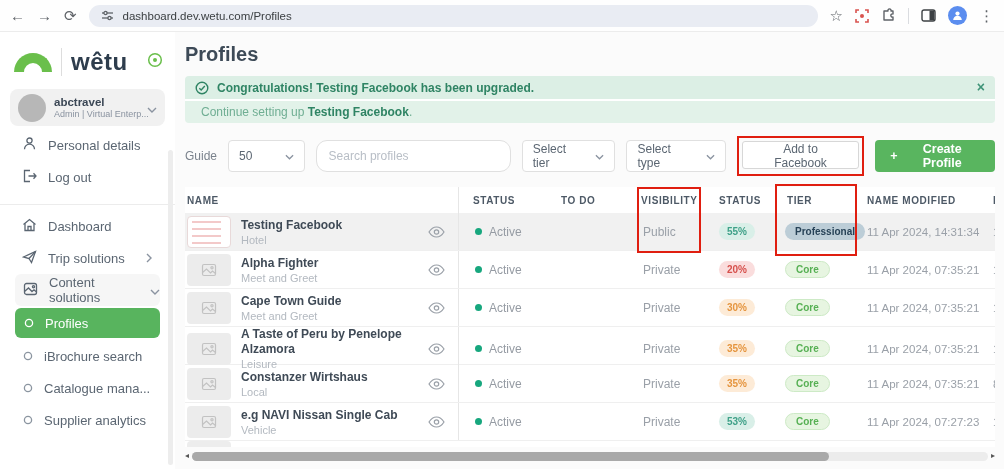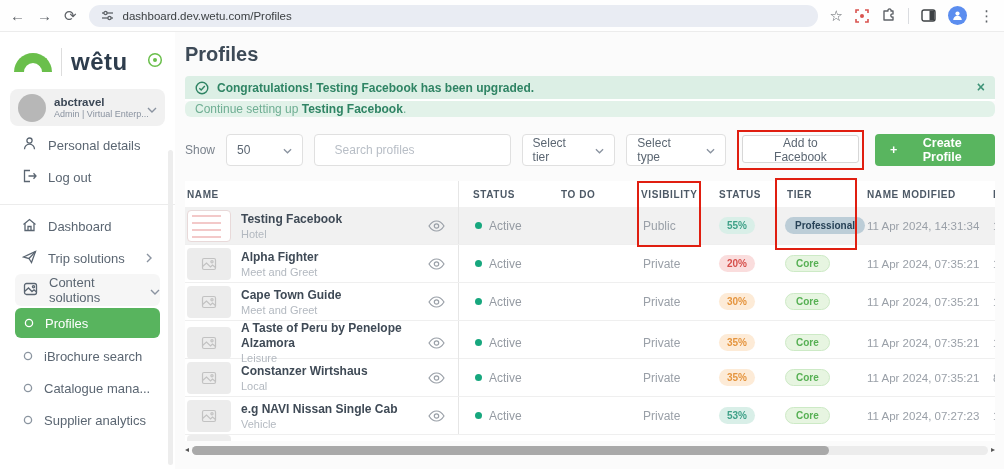--- a/index.html
+++ b/index.html
@@ -38,29 +38,29 @@
   .side-item.soft { background:#f6f6f6; border-radius:6px; margin:0 15px; padding-left:8px; }
   .sub-item { height:32px; display:flex; align-items:center; gap:11px; padding-left:23px; font-size:13px; color:#5b6672; cursor:pointer; }
   .sub-item.active { background:#58b45e; color:#fff; border-radius:6px; margin:2px 15px; padding-left:9px; height:30px; }
 
   
   .main { flex:1; background:#fbfbfb; padding:0 9px 0 10px; position:relative; }
   .page-title { margin-top:11px; font-size:20px; font-weight:600; color:#3d4a57; }
 
   .banner { margin-top:10px; border-radius:4px; overflow:hidden; position:relative; }
   .banner-l1 { background:#dcefe5; height:25px; display:flex; align-items:center; gap:8px; padding:0 10px; font-size:12px; font-weight:700; color:#2f8464; border-bottom:2px solid #fff; }
-  .banner-l2 { background:#e2f2e9; height:16px; display:flex; align-items:center; padding:0 10px; font-size:12px; color:#6fae93;border-radius:6px; }
+  .banner-l2 { background:#e2f2e9; height:22px; display:flex; align-items:center; padding:0 16px; font-size:12px; color:#6fae93; }
   .banner-l2 b { color:#2f8464; cursor:pointer; }
   .banner-close { position:absolute; top:4px; right:10px; font-size:14px; font-weight:700; color:#3f9478; cursor:pointer; line-height:1; }
 
   .filters { margin-top:16px; display:flex; align-items:center; gap:11px; height:34px; }
   .show-label { font-size:12px; color:#7a828c; }
   .select-box { border:1px solid #e0e0e0; background:#fff; border-radius:4px; height:32px; display:flex; align-items:center; padding:0 10px; font-size:12px; color:#5b6672; cursor:pointer; }
   .select-box .val { margin-right:14px; }
-  .search-input { border:1px solid #e0e0e0; border-radius:4px; height:32px; width:206px; padding:0 20px; font-size:12px; color:#444; font-family:"Liberation Sans",sans-serif; background:#fff; }
+  .search-input { border:1px solid #e0e0e0; border-radius:11px; height:32px; width:206px; padding:0 12px; font-size:12px; color:#444; font-family:"Liberation Sans",sans-serif; background:#fff; }
   .search-input::placeholder { color:#b8bec6; }
   .fb-wrap { border:2px solid #e01e10; padding:3px; }
   .fb-btn { border:1px solid #d7d7d7; background:#fff; border-radius:3px; height:28px; padding:0 16px; font-size:12px; color:#5b6672; font-family:"Liberation Sans",sans-serif; cursor:pointer; }
   .create-btn { margin-left:auto; background:#59b55f; border:none; color:#fff; font-weight:700; font-size:12.5px; border-radius:4px; height:32px; padding:0 15px; font-family:"Liberation Sans",sans-serif; cursor:pointer; display:flex; align-items:center; gap:7px; }
 
   
   .table { margin-top:14px; position:relative; background:#fff; }
   .t-grid { display:grid; grid-template-columns:274px 88px 80px 78px 72px 76px 122px 20px; align-items:center; }
   .t-head { height:26px; font-size:10px; font-weight:700; letter-spacing:.6px; color:#4d5966; }
   .t-head > div { padding-left:14px; }
@@ -273,21 +273,21 @@
           </span>
           <span>Congratulations! Testing Facebook has been upgraded.</span>
         </div>
         <div class="banner-l2">
           <span><span>Continue setting up </span><b>Testing Facebook</b><span>.</span></span>
         </div>
         <span class="banner-close">×</span>
       </div>
 
       <div class="filters">
-        <span class="show-label">Show</span>
+        <span class="show-label">Guide</span>
         <div class="select-box" style="width:80px; justify-content:space-between;">
           <span class="val">50</span>
           <span><svg width="9" height="6" viewBox="0 0 10 6" fill="none">
                 <path d="M1 1 L5 5 L9 1" stroke="#8a93a0" stroke-width="1.4"></path>
               </svg></span>
         </div>
         <input class="search-input" placeholder="Search profiles" style="">
         <div class="select-box">
           <span class="val">Select tier</span>
           <span><svg width="9" height="6" viewBox="0 0 10 6" fill="none">

